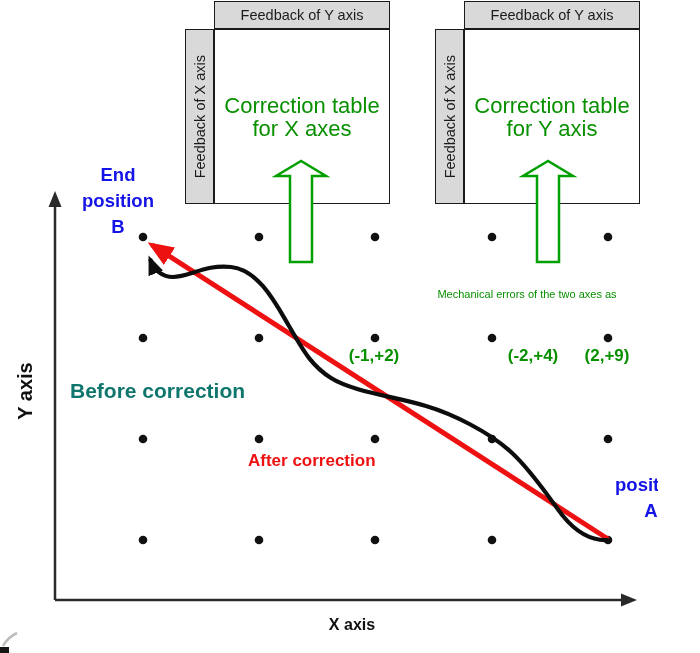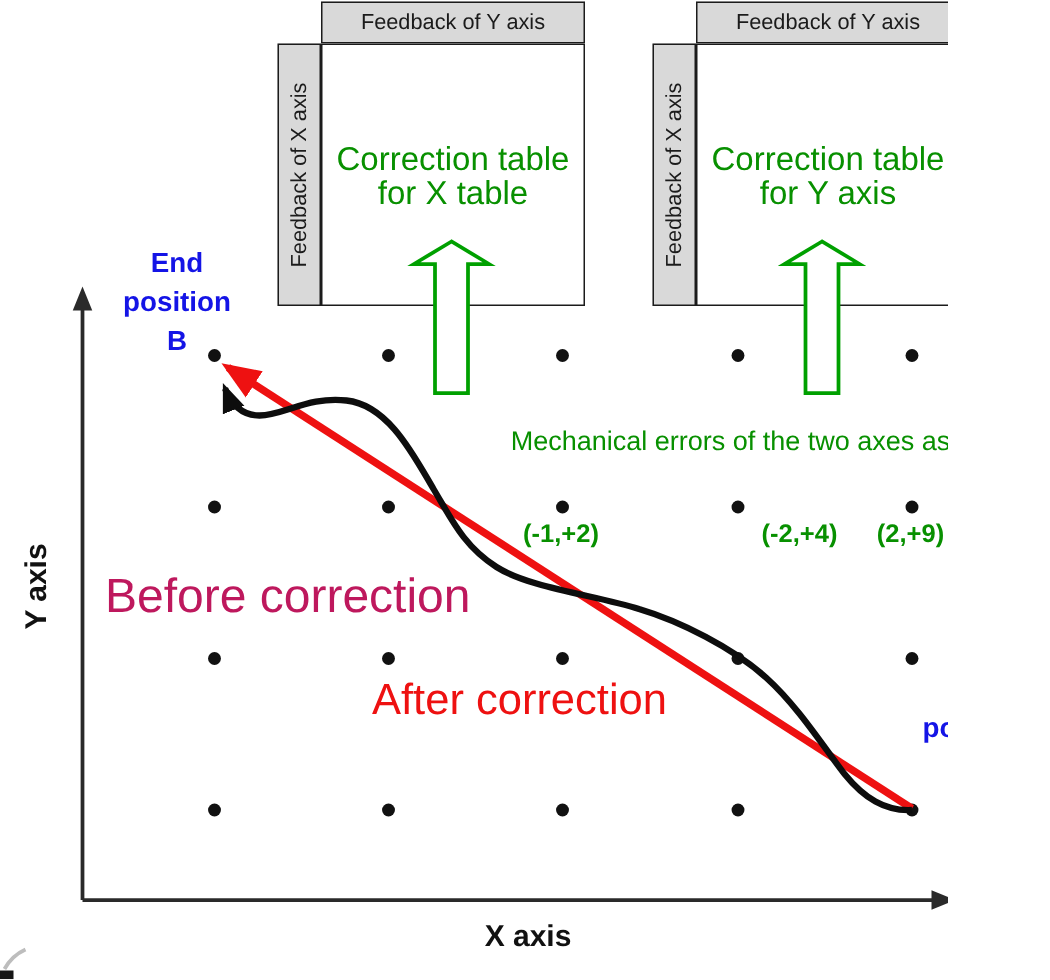--- a/index.html
+++ b/index.html
@@ -1,18 +1,19 @@
 <!DOCTYPE html>
 <html><head>
 <meta charset="utf-8">
 <style>
   html,body{margin:0;padding:0;background:#fff;}
   #stage{
     position:relative;width:632px;height:653px;background:#fff;overflow:hidden;
     font-family:"Liberation Sans","DejaVu Sans",sans-serif;
+    padding-left:26px;
     --green:#089000;--arrow-green:#00A000;--red:#EE1111;--blue:#1414E6;--ink:#1B1B1B;--gray:#D9D9D9;
   }
   .abs{position:absolute;}
   
   .tbl-topbar{
     background:var(--gray);border:1.5px solid var(--ink);box-sizing:border-box;
     display:flex;align-items:center;justify-content:center;
     font-size:14.5px;color:var(--ink);z-index:1;
   }
   .tbl-sidebar{
@@ -38,42 +39,42 @@
   .red-path{stroke:var(--red);stroke-width:5;fill:none;}
   .red-head{fill:var(--red);}
   .black-path{stroke:#0D0D0D;stroke-width:4.2;fill:none;}
   .black-head{fill:#0D0D0D;}
   .artifact-line{stroke:#BDBDBD;stroke-width:2.5;fill:none;}
   .artifact-mark{fill:#151515;}
   
   .lbl{position:absolute;z-index:3;white-space:nowrap;}
   .pos-label{color:var(--blue);font-weight:bold;font-size:18.5px;line-height:26px;
     text-align:center;transform:translateX(-50%);}
-  .before-label{color:#be185d;font-weight:normal;font-size:32px;}
-  .after-label{color:var(--red);font-weight:normal;font-size:29px;}
-  .mech-label{color:var(--green);font-size:18px;line-height:17.5px;text-align:left;
-    transform:translateX(-50%);}
+  .before-label{color:#0f766e;font-weight:bold;font-size:21px;}
+  .after-label{color:var(--red);font-weight:bold;font-size:17px;}
+  .mech-label{color:var(--green);font-size:11px;line-height:17.5px;text-align:left;
+    transform:translateX(-50%);margin-left:40px;}
   .err-label{color:var(--green);font-weight:bold;font-size:17px;transform:translate(-50%,-50%);}
-  .axis-label{color:#111;font-weight:bold;font-size:20px;transform:translate(-50%,-50%);}
+  .axis-label{color:#111;font-weight:bold;font-size:16px;transform:translate(-50%,-50%);}
   .axis-label-y{color:#111;font-weight:bold;font-size:20px;transform:translate(-50%,-50%) rotate(-90deg);}
 </style>
 </head>
 <body>
 
 <div id="stage" style="--green: #089000; --arrow-green: #00A000; --red: #EE1111; --blue: #1414E6; --ink: #1B1B1B; --gray: #D9D9D9;">
 
   <div class="abs tbl-topbar" style="left:214px;top:1px;width:176px;height:28px;">
     <span>Feedback of Y axis</span>
   </div>
   <div class="abs tbl-sidebar" style="left:185px;top:29px;width:29px;height:175px;">
     <span>Feedback of X axis</span>
   </div>
   <div class="abs tbl-box" style="left:214px;top:29px;width:176px;height:175px;">
     <div class="tbl-title">Correction table</div>
-    <div class="tbl-title">for X table</div>
+    <div class="tbl-title">for X axes</div>
   </div>
 
   <div class="abs tbl-topbar" style="left:464px;top:1px;width:176px;height:28px;">
     <span>Feedback of Y axis</span>
   </div>
   <div class="abs tbl-sidebar" style="left:435px;top:29px;width:29px;height:175px;">
     <span>Feedback of X axis</span>
   </div>
   <div class="abs tbl-box" style="left:464px;top:29px;width:176px;height:175px;">
     <div class="tbl-title">Correction table</div>

